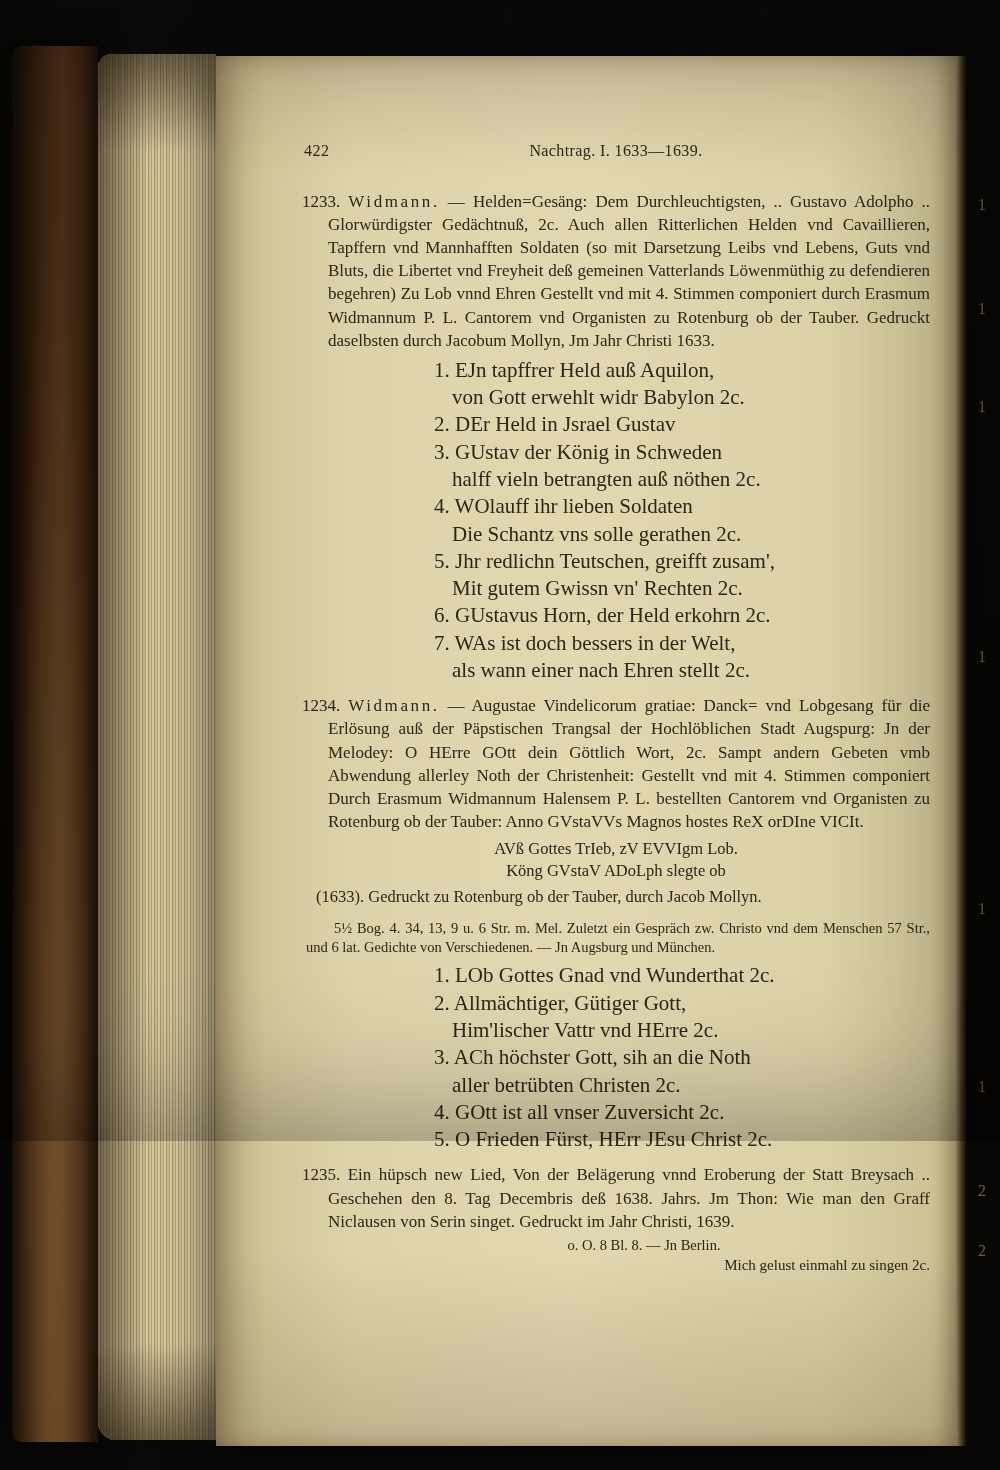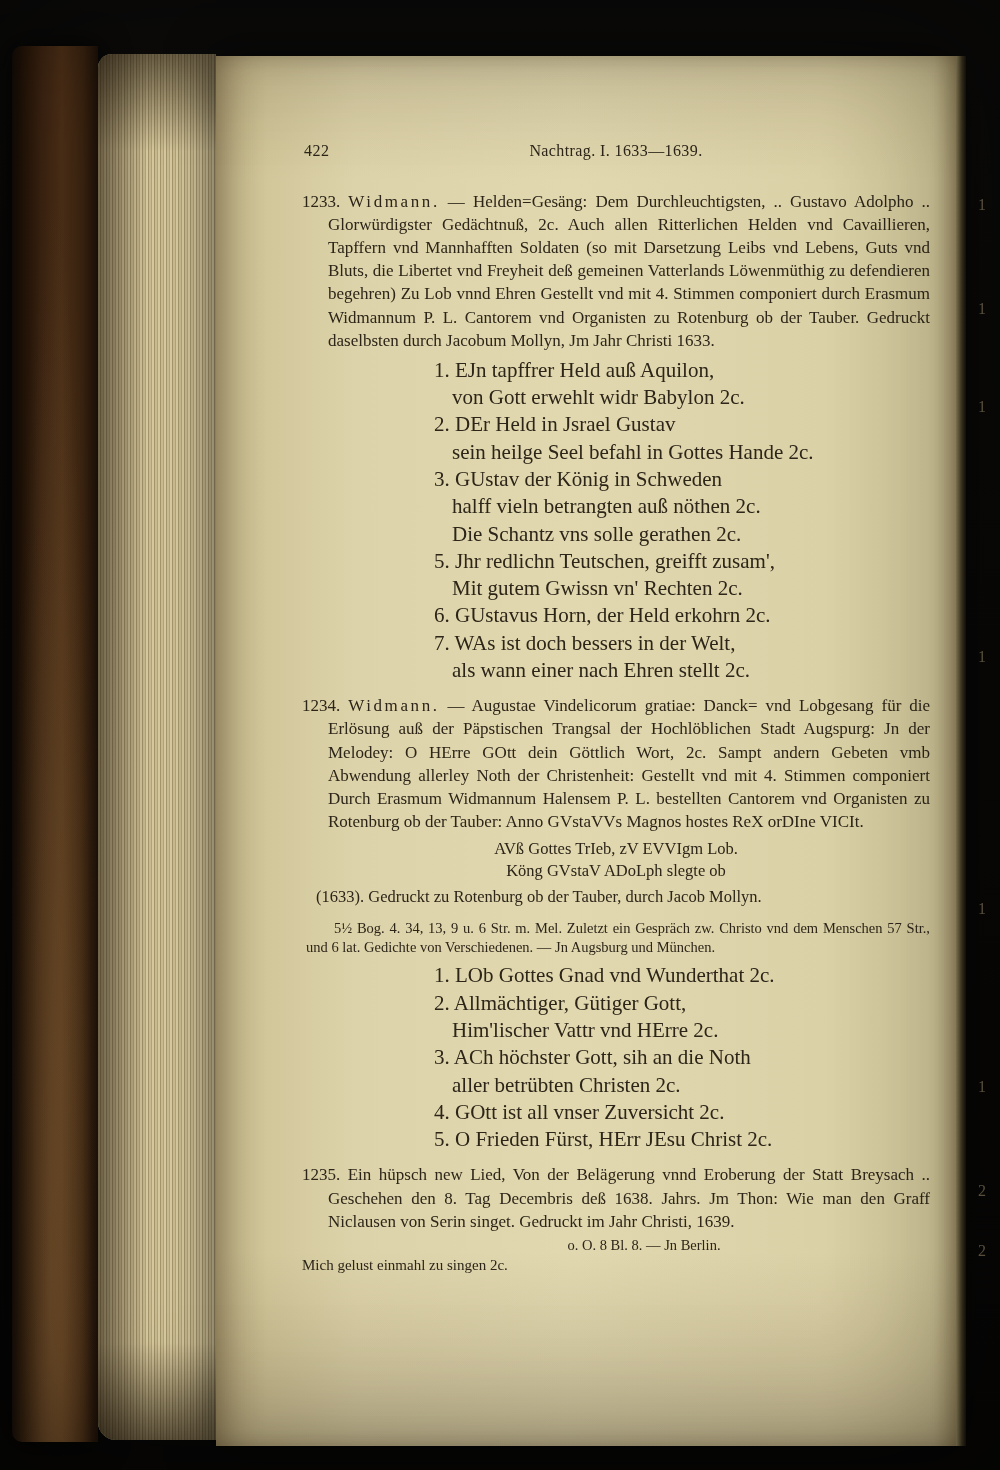--- a/index.html
+++ b/index.html
@@ -4,21 +4,21 @@
 <style>
   html, body { margin: 0; padding: 0; }
   body {
     width: 1000px; height: 1470px;
     background: #090807;
     font-family: "Liberation Serif", "DejaVu Serif", serif;
     overflow: hidden;
   }
   .photo {
     position: relative;
-    width: 1000px; height: 1470px;
+    width: 1000px; height: 1141px;
     background: linear-gradient(180deg, #0c0b0a, #080706);
   }
   
   .spine {
     position: absolute; left: 12px; top: 46px;
     width: 86px; height: 1396px;
     border-radius: 10px 0 0 10px;
     background:
       radial-gradient(ellipse at 45% 88%, rgba(160,118,66,.38), rgba(0,0,0,0) 62%),
       radial-gradient(ellipse at 55% 70%, rgba(130,95,52,.25), rgba(0,0,0,0) 60%),
@@ -79,21 +79,21 @@
     text-align: justify;
     text-indent: 28px;
   }
   .songs { margin: 5px 0 7px 132px; font-size: 21px; line-height: 1.3; }
   .song-l1 { padding-left: 18px; text-indent: -18px; }
   .song-l2 { padding-left: 18px; }
   .song-l2:empty { display: none; }
   .chronogram { text-align: center; font-size: 16.5px; line-height: 1.35; margin: 5px 0 4px 0; }
   .imprint { margin: 2px 0 12px 0; font-size: 16.5px; text-indent: 14px; }
   .note-indent { margin: 3px 0 0 56px; font-size: 14.5px; text-indent: 0; text-align: center; }
-  .refrain { text-align: left; font-size: 15px; margin-top: 2px; }
+  .refrain { text-align: right; font-size: 15px; margin-top: 2px; }
   
   .page-right-strip {
     position: absolute; left: 956px; top: 56px; width: 10px; height: 1390px;
     background: linear-gradient(90deg, #8d8059, #3a331f 60%, #15120c 100%);
   }
   .frag {
     position: absolute; left: 978px;
     color: #6a6049; font-size: 16px;
     font-family: "Liberation Serif", serif;
   }
@@ -122,27 +122,27 @@
 
       <div class="entry">
         <p class="entry-para"><span class="eno">1233.</span> <span class="author">Widmann.</span> <span class="sep">—</span> <span>Helden=Gesäng: Dem Durchleuchtigsten, .. Gustavo Adolpho .. Glorwürdigster Gedächtnuß, 2c. Auch allen Ritterlichen Helden vnd Cavaillieren, Tapffern vnd Mannhafften Soldaten (so mit Darsetzung Leibs vnd Lebens, Guts vnd Bluts, die Libertet vnd Freyheit deß gemeinen Vatterlands Löwenmüthig zu defendieren begehren) Zu Lob vnnd Ehren Gestellt vnd mit 4. Stimmen componiert durch Erasmum Widmannum P. L. Cantorem vnd Organisten zu Rotenburg ob der Tauber. Gedruckt daselbsten durch Jacobum Mollyn, Jm Jahr Christi 1633.</span></p>
         <div class="songs">
           <div class="song">
               <div class="song-l1">1. EJn tapffrer Held auß Aquilon,</div>
               <div class="song-l2">von Gott erwehlt widr Babylon 2c.</div>
             </div>
           <div class="song">
               <div class="song-l1">2. DEr Held in Jsrael Gustav</div>
-              <div class="song-l2">sein heilge Seel befahl in Gottes Hande 2c.</div>
             </div>
           <div class="song">
               <div class="song-l1">3. GUstav der König in Schweden</div>
               <div class="song-l2">halff vieln betrangten auß nöthen 2c.</div>
             </div>
           <div class="song">
+              <div class="song-l1">4. WOlauff ihr lieben Soldaten</div>
               <div class="song-l2">Die Schantz vns solle gerathen 2c.</div>
             </div>
           <div class="song">
               <div class="song-l1">5. Jhr redlichn Teutschen, greifft zusam',</div>
               <div class="song-l2">Mit gutem Gwissn vn' Rechten 2c.</div>
             </div>
           <div class="song">
               <div class="song-l1">6. GUstavus Horn, der Held erkohrn 2c.</div>
             </div>
           <div class="song">

